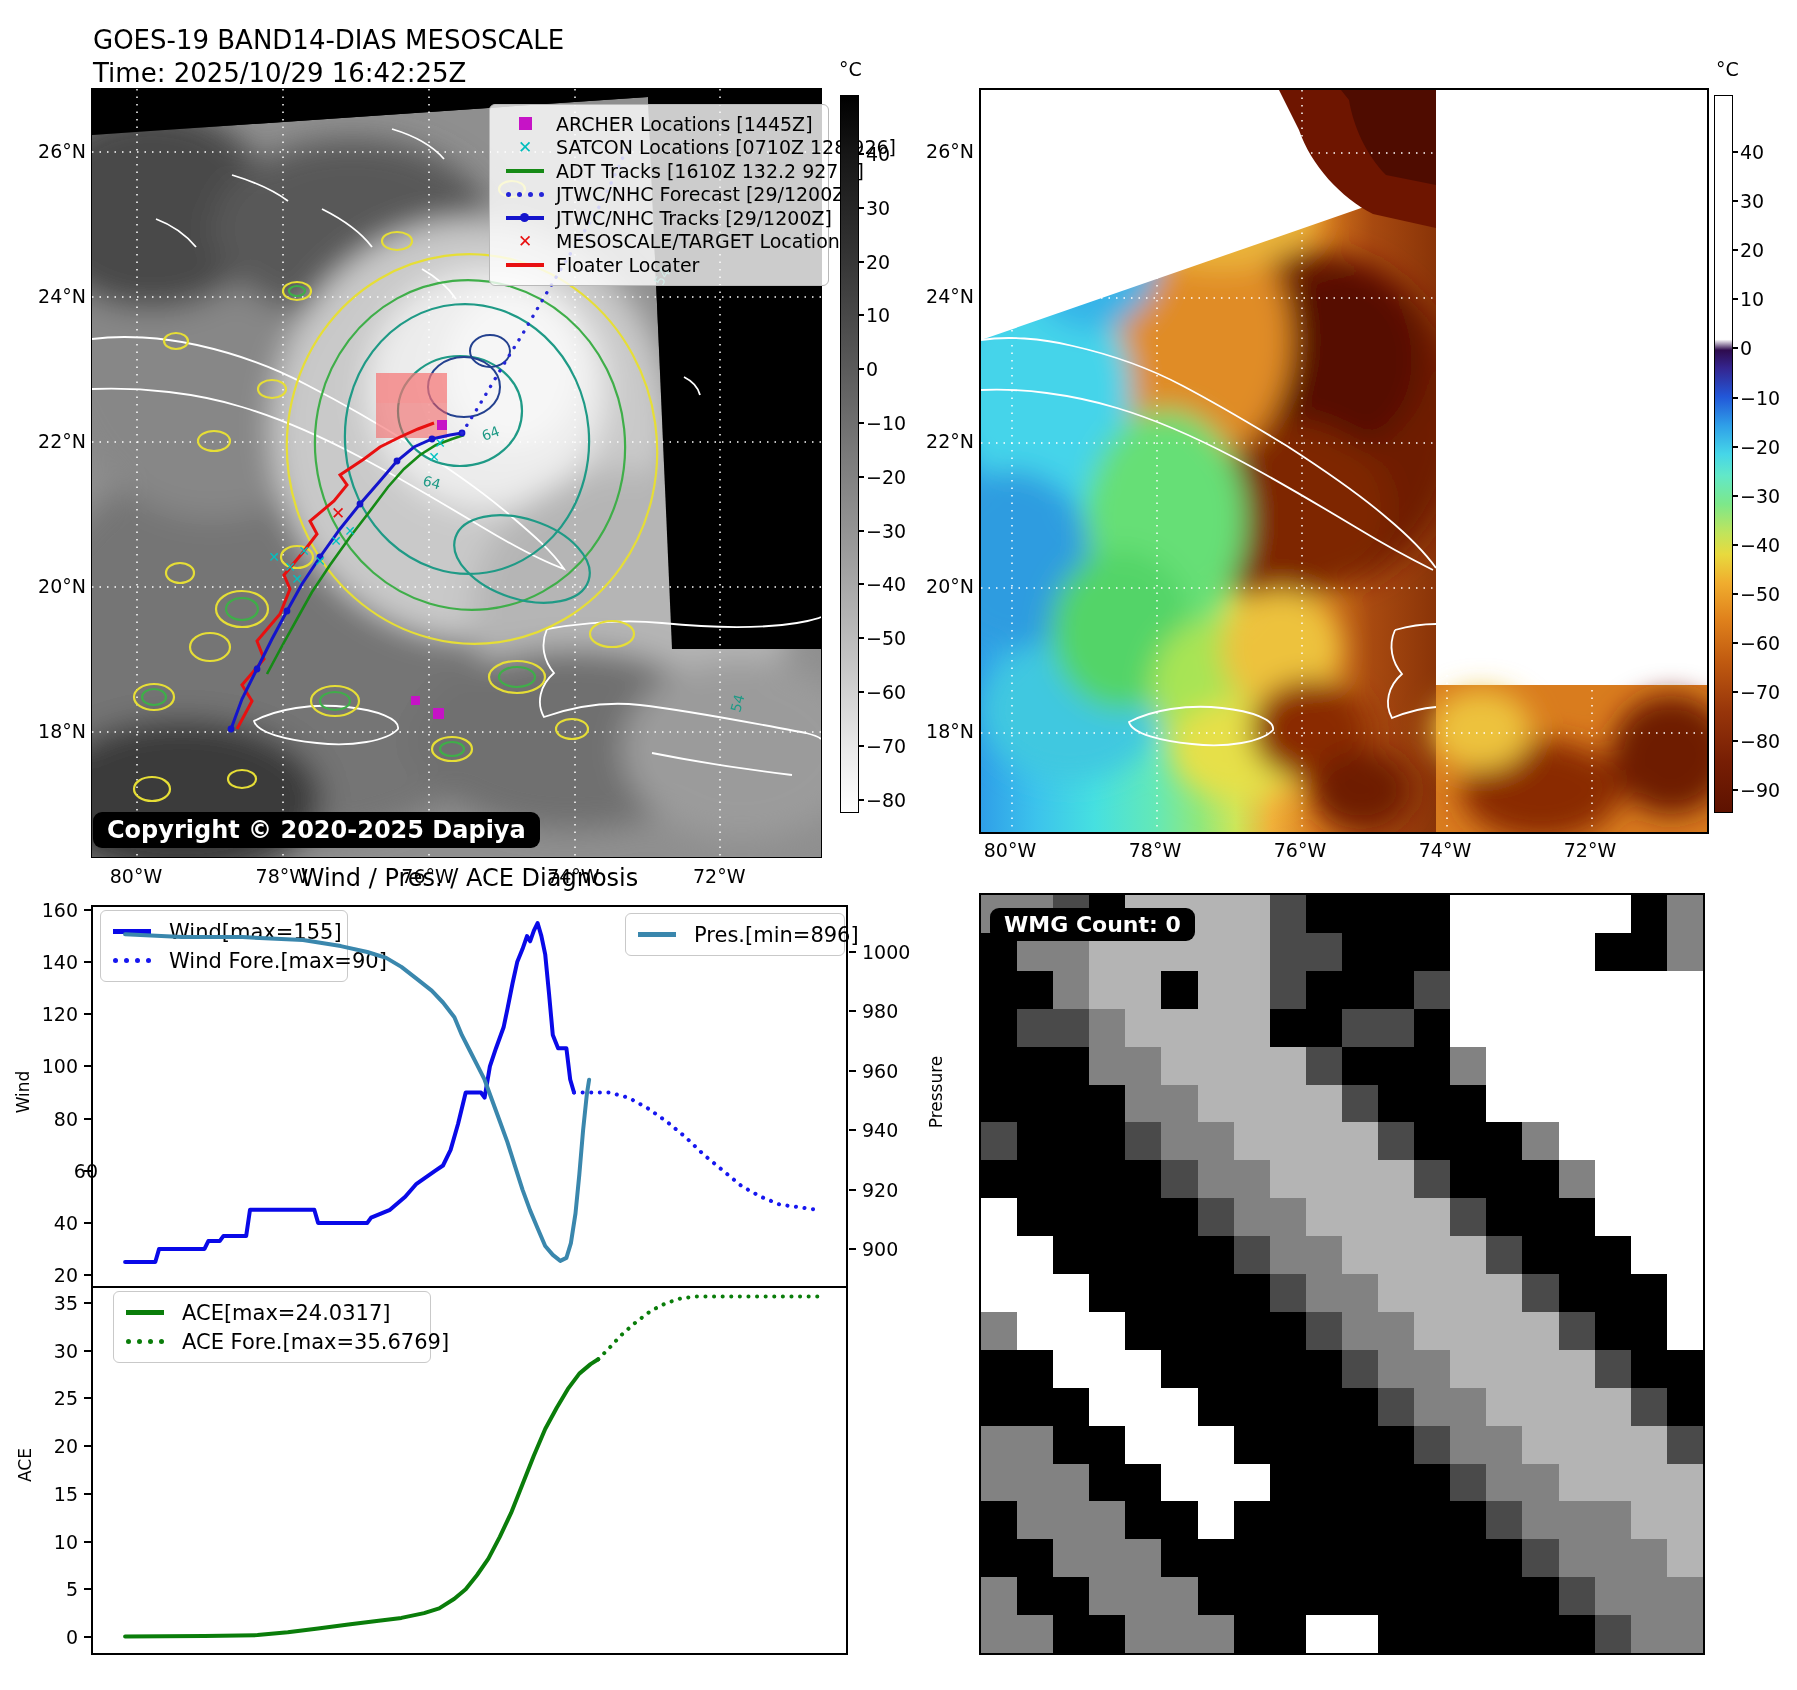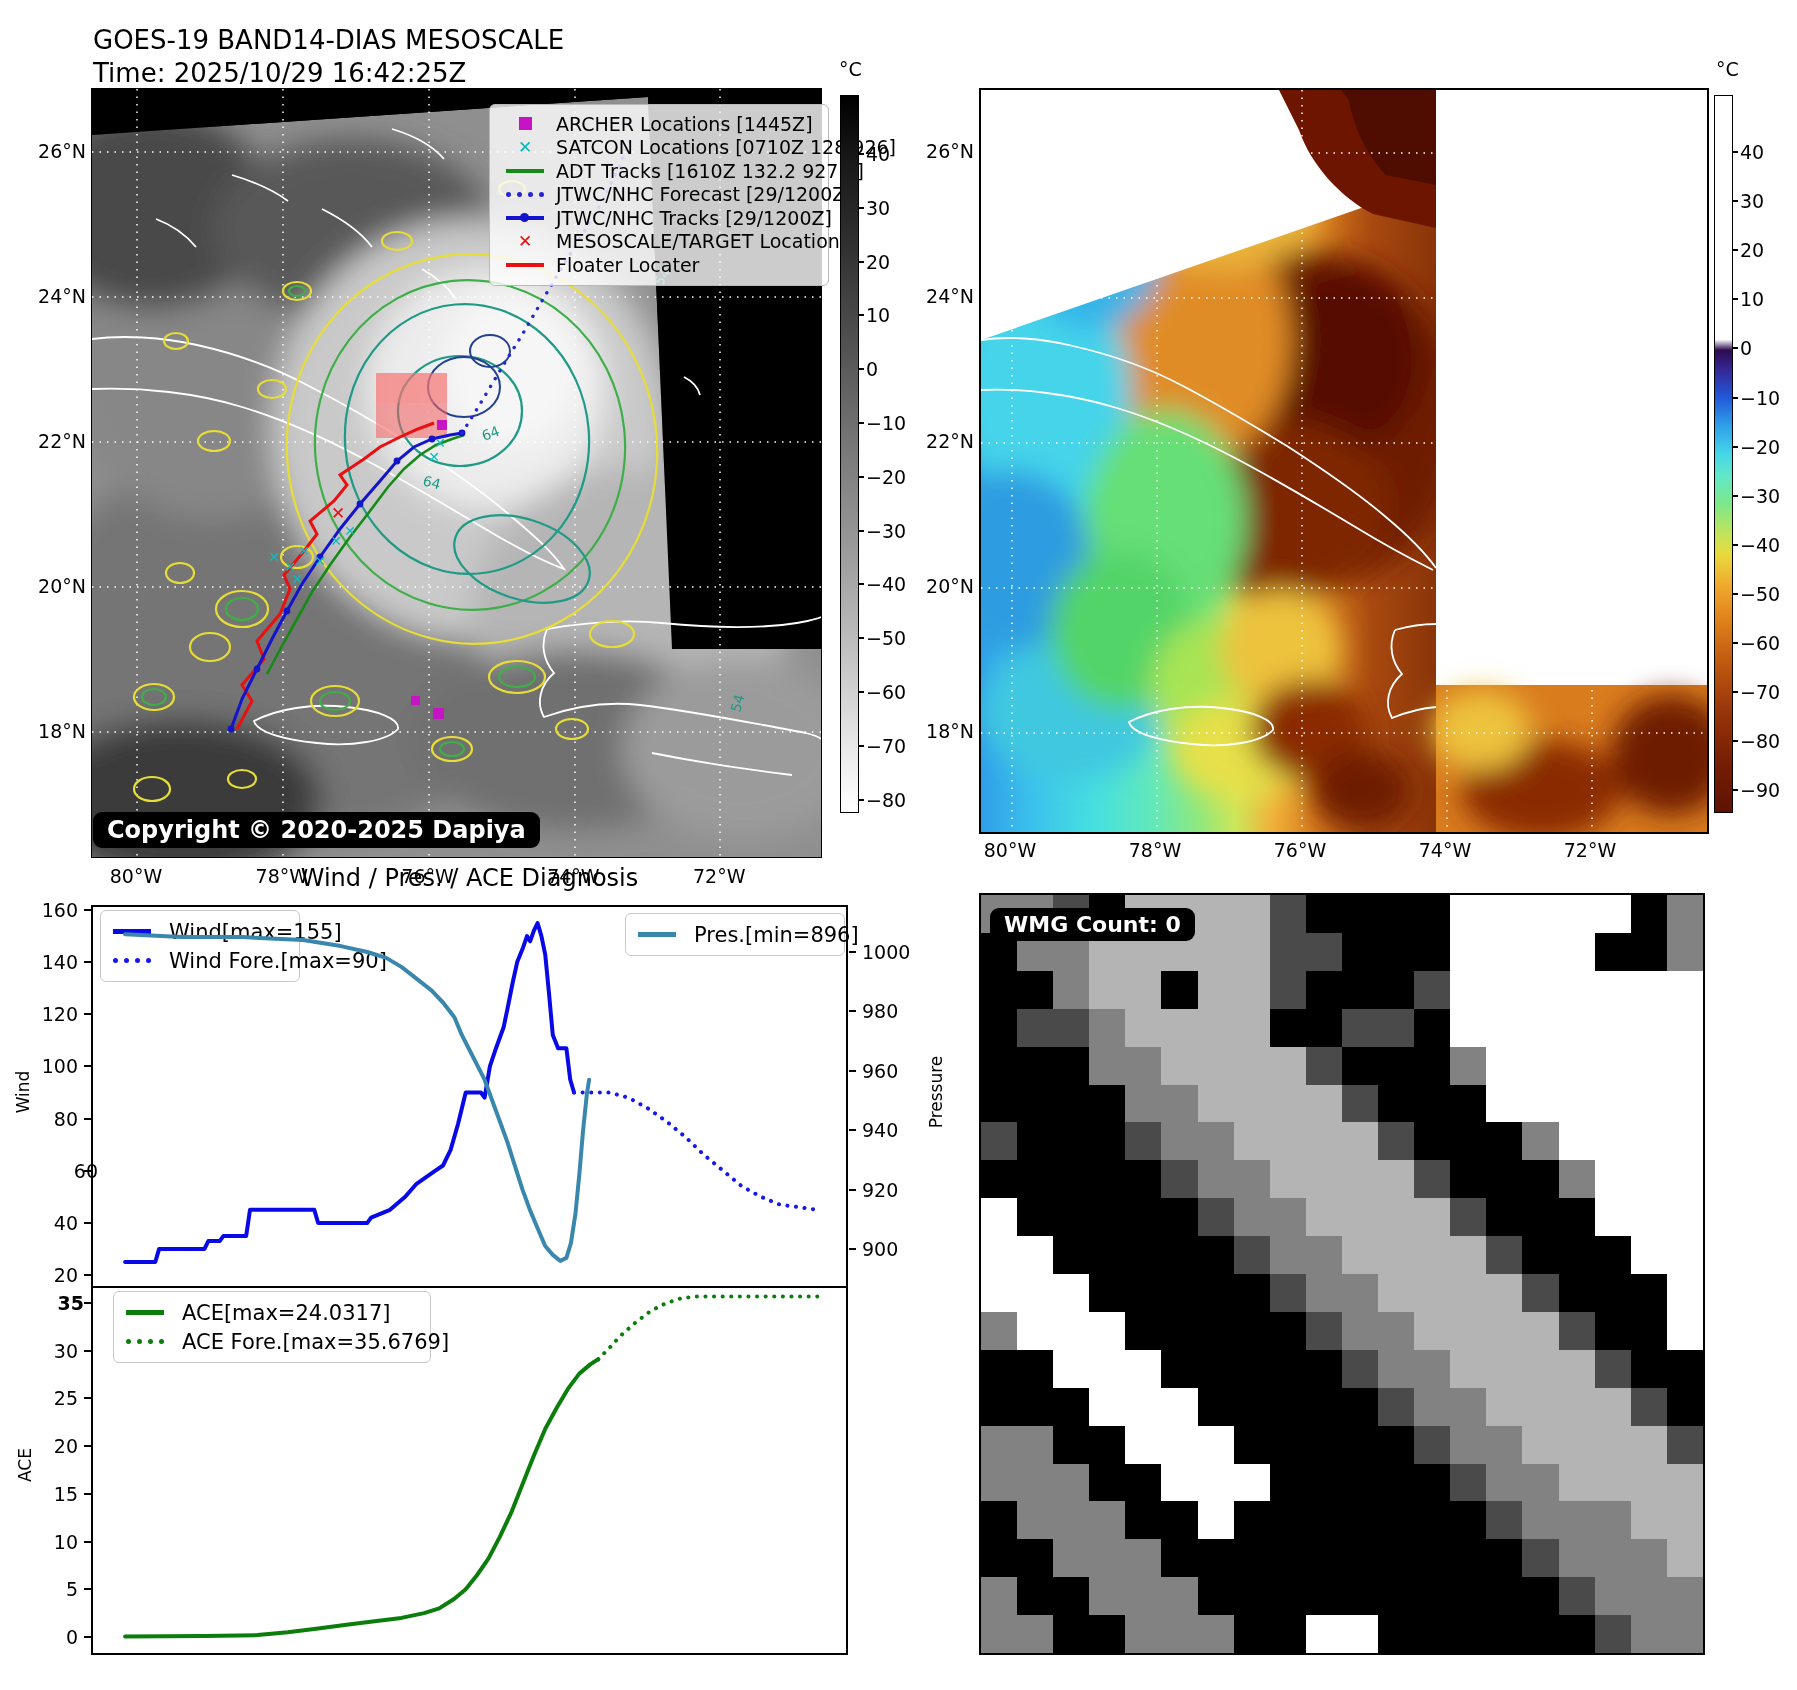--- a/index.html
+++ b/index.html
@@ -479,39 +479,39 @@
       <span class="tick-label ta-l" style="left: 862px; top: 1070.8px;">960</span>
       <div class="tick-mark" style="left: 849px; top: 1069.8px; width: 7px;"></div>
       <span class="tick-label ta-l" style="left: 862px; top: 1130.2px;">940</span>
       <div class="tick-mark" style="left: 849px; top: 1129.2px; width: 7px;"></div>
       <span class="tick-label ta-l" style="left: 862px; top: 1189.6px;">920</span>
       <div class="tick-mark" style="left: 849px; top: 1188.6px; width: 7px;"></div>
       <span class="tick-label ta-l" style="left: 862px; top: 1249px;">900</span>
       <div class="tick-mark" style="left: 849px; top: 1248px; width: 7px;"></div>
     </div>
   <div class="layer">
-      <span class="tick-label ta-r" style="left: 84px; top: 1303px; font-weight: bold;">35</span>
+      <span class="tick-label ta-r" style="left: 78px; top: 1303px;">35</span>
       <div class="tick-mark" style="left: 84px; top: 1302px; width: 7px;"></div>
       <span class="tick-label ta-r" style="left: 78px; top: 1350.7px;">30</span>
       <div class="tick-mark" style="left: 84px; top: 1349.7px; width: 7px;"></div>
       <span class="tick-label ta-r" style="left: 78px; top: 1398.4px;">25</span>
       <div class="tick-mark" style="left: 84px; top: 1397.4px; width: 7px;"></div>
       <span class="tick-label ta-r" style="left: 78px; top: 1446.1px;">20</span>
       <div class="tick-mark" style="left: 84px; top: 1445.1px; width: 7px;"></div>
       <span class="tick-label ta-r" style="left: 78px; top: 1493.8px;">15</span>
       <div class="tick-mark" style="left: 84px; top: 1492.8px; width: 7px;"></div>
       <span class="tick-label ta-r" style="left: 78px; top: 1541.5px;">10</span>
       <div class="tick-mark" style="left: 84px; top: 1540.5px; width: 7px;"></div>
       <span class="tick-label ta-r" style="left: 78px; top: 1589.2px;">5</span>
       <div class="tick-mark" style="left: 84px; top: 1588.2px; width: 7px;"></div>
       <span class="tick-label ta-r" style="left: 78px; top: 1636.9px;">0</span>
       <div class="tick-mark" style="left: 84px; top: 1635.9px; width: 7px;"></div>
     </div>
 
-  <div class="chart-legend" style="left:100px;top:910px;width:200px;">
+  <div class="chart-legend" style="left:100px;top:910px;width:248px;">
     <div class="cl-row">
       <span class="cl-marker">
           <span class="cl-bar" style="background:#0909e8;"></span>
         </span>
       <span class="cl-label">Wind[max=155]</span>
     </div>
     <div class="cl-row">
       <span class="cl-marker">
         <span class="mk-dots">
             <i style="background:#1616f0;"></i>

